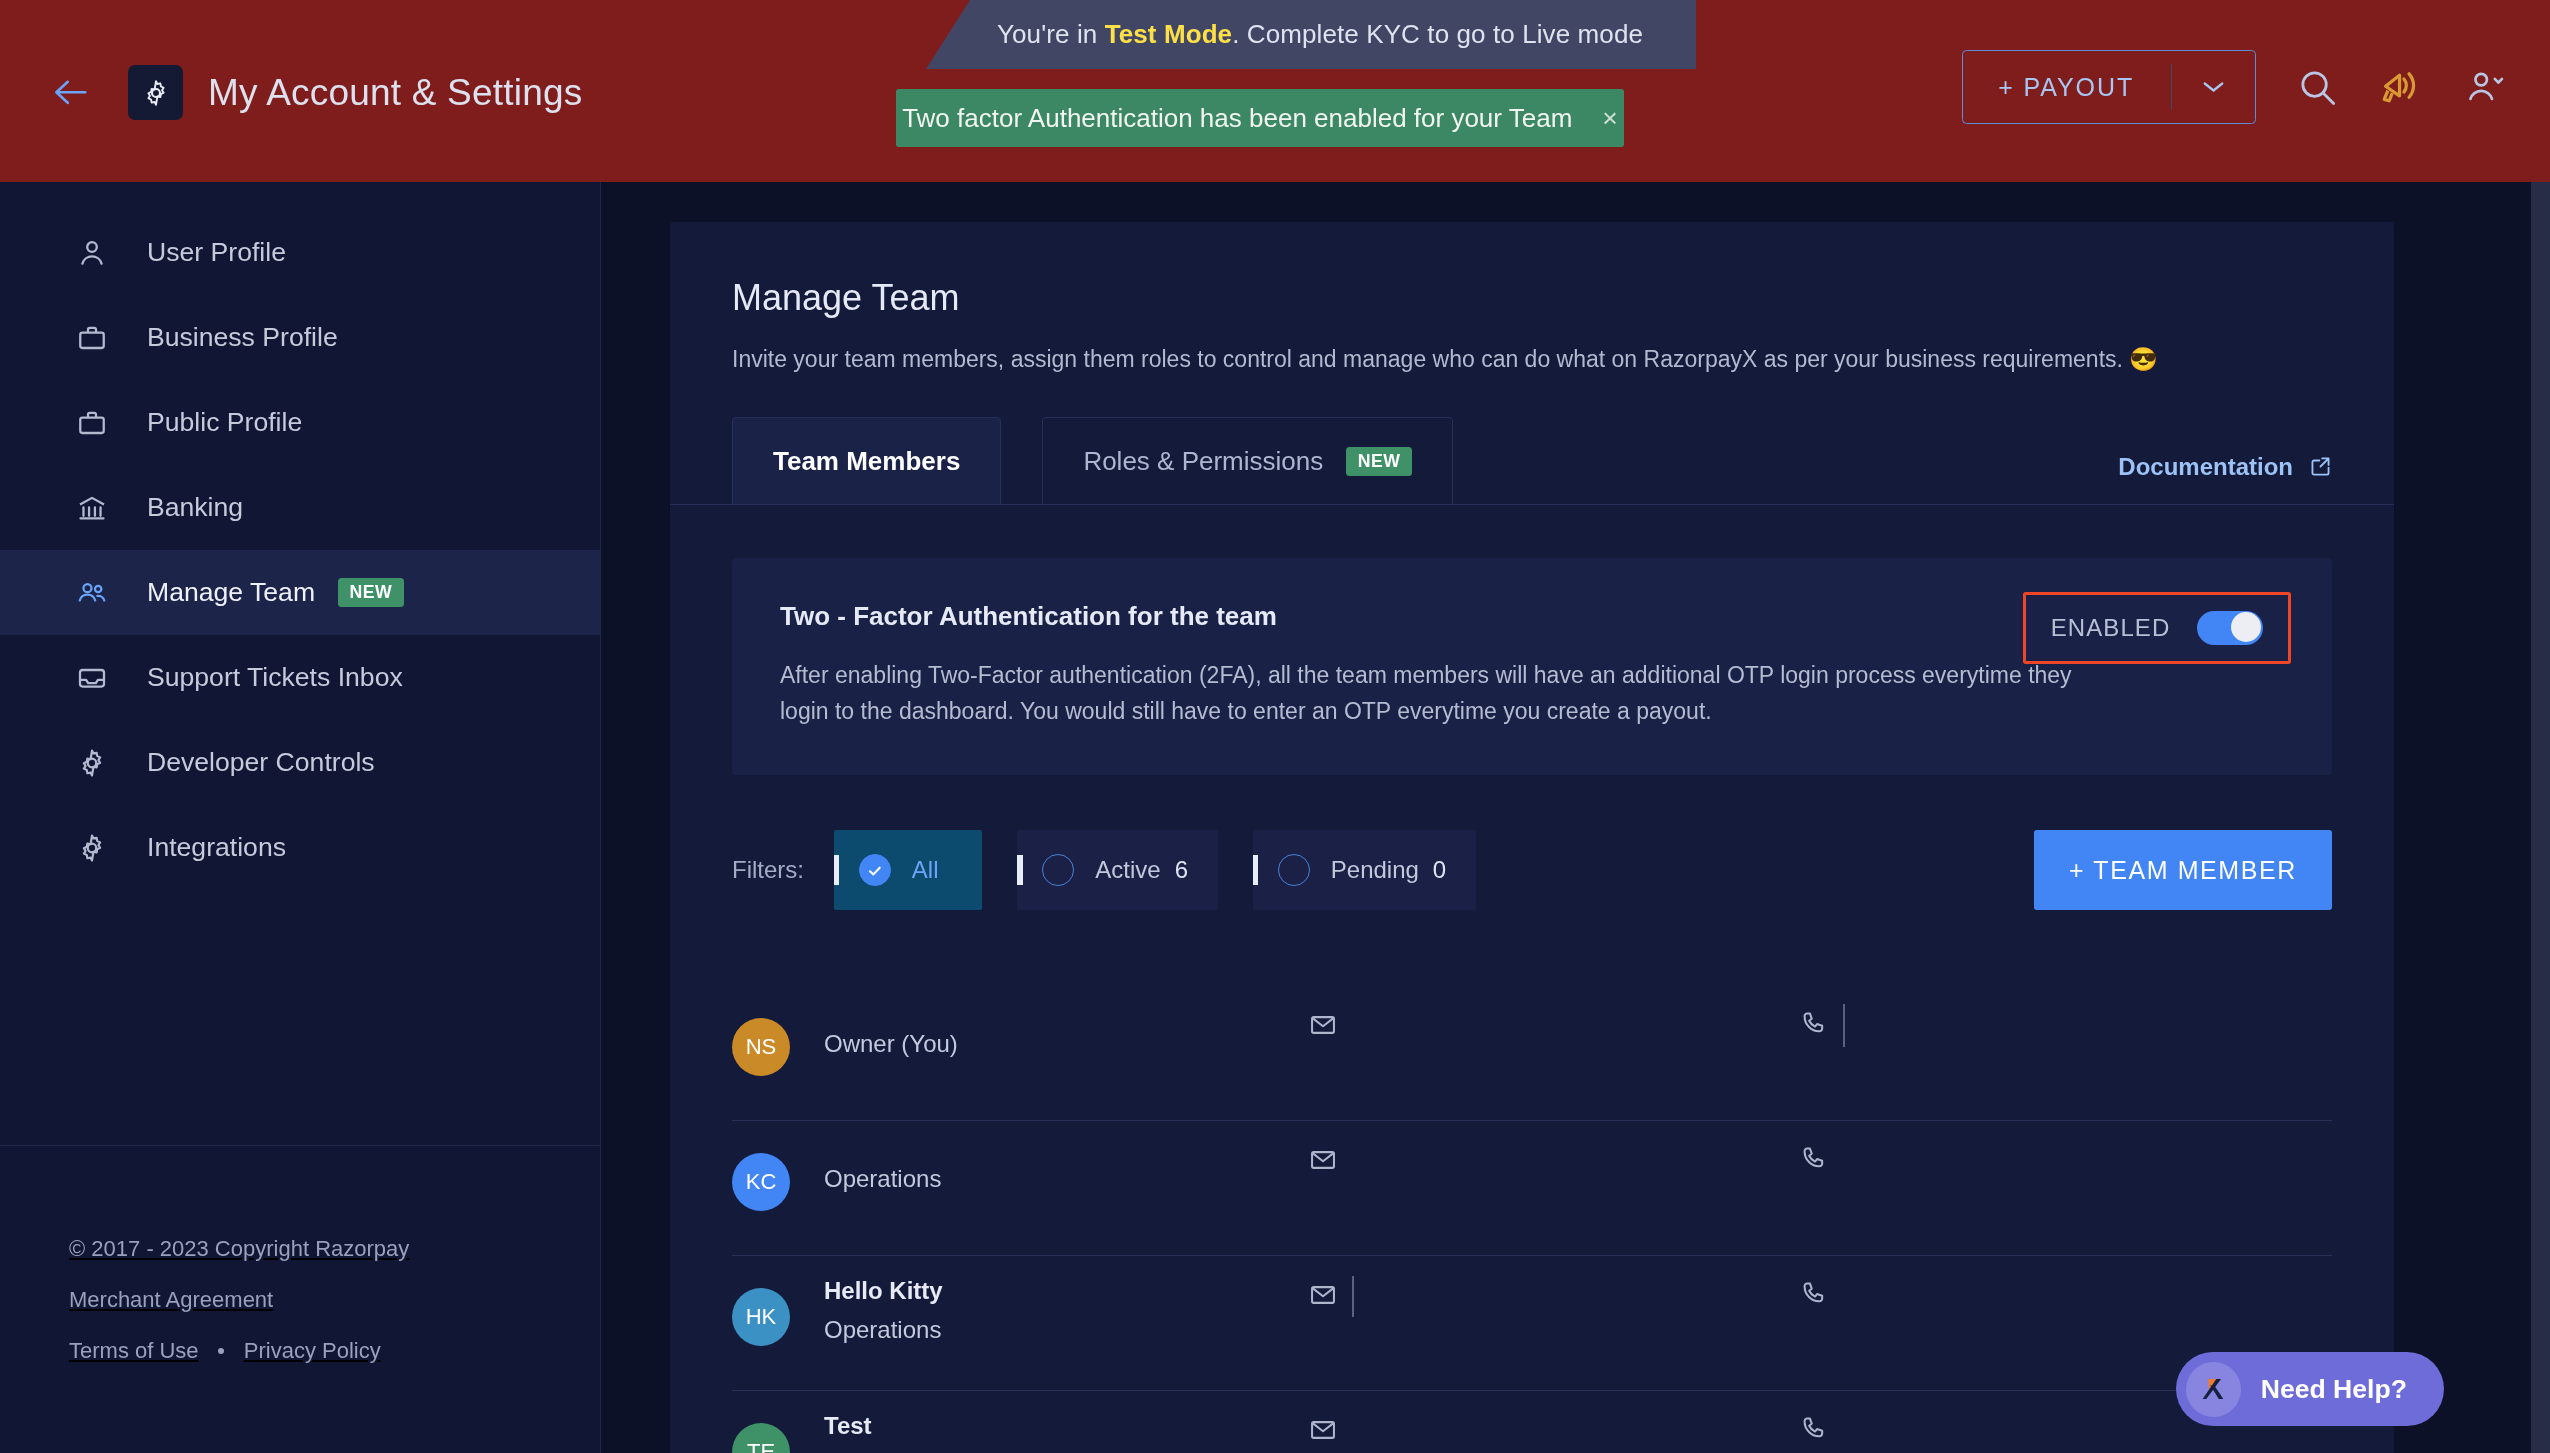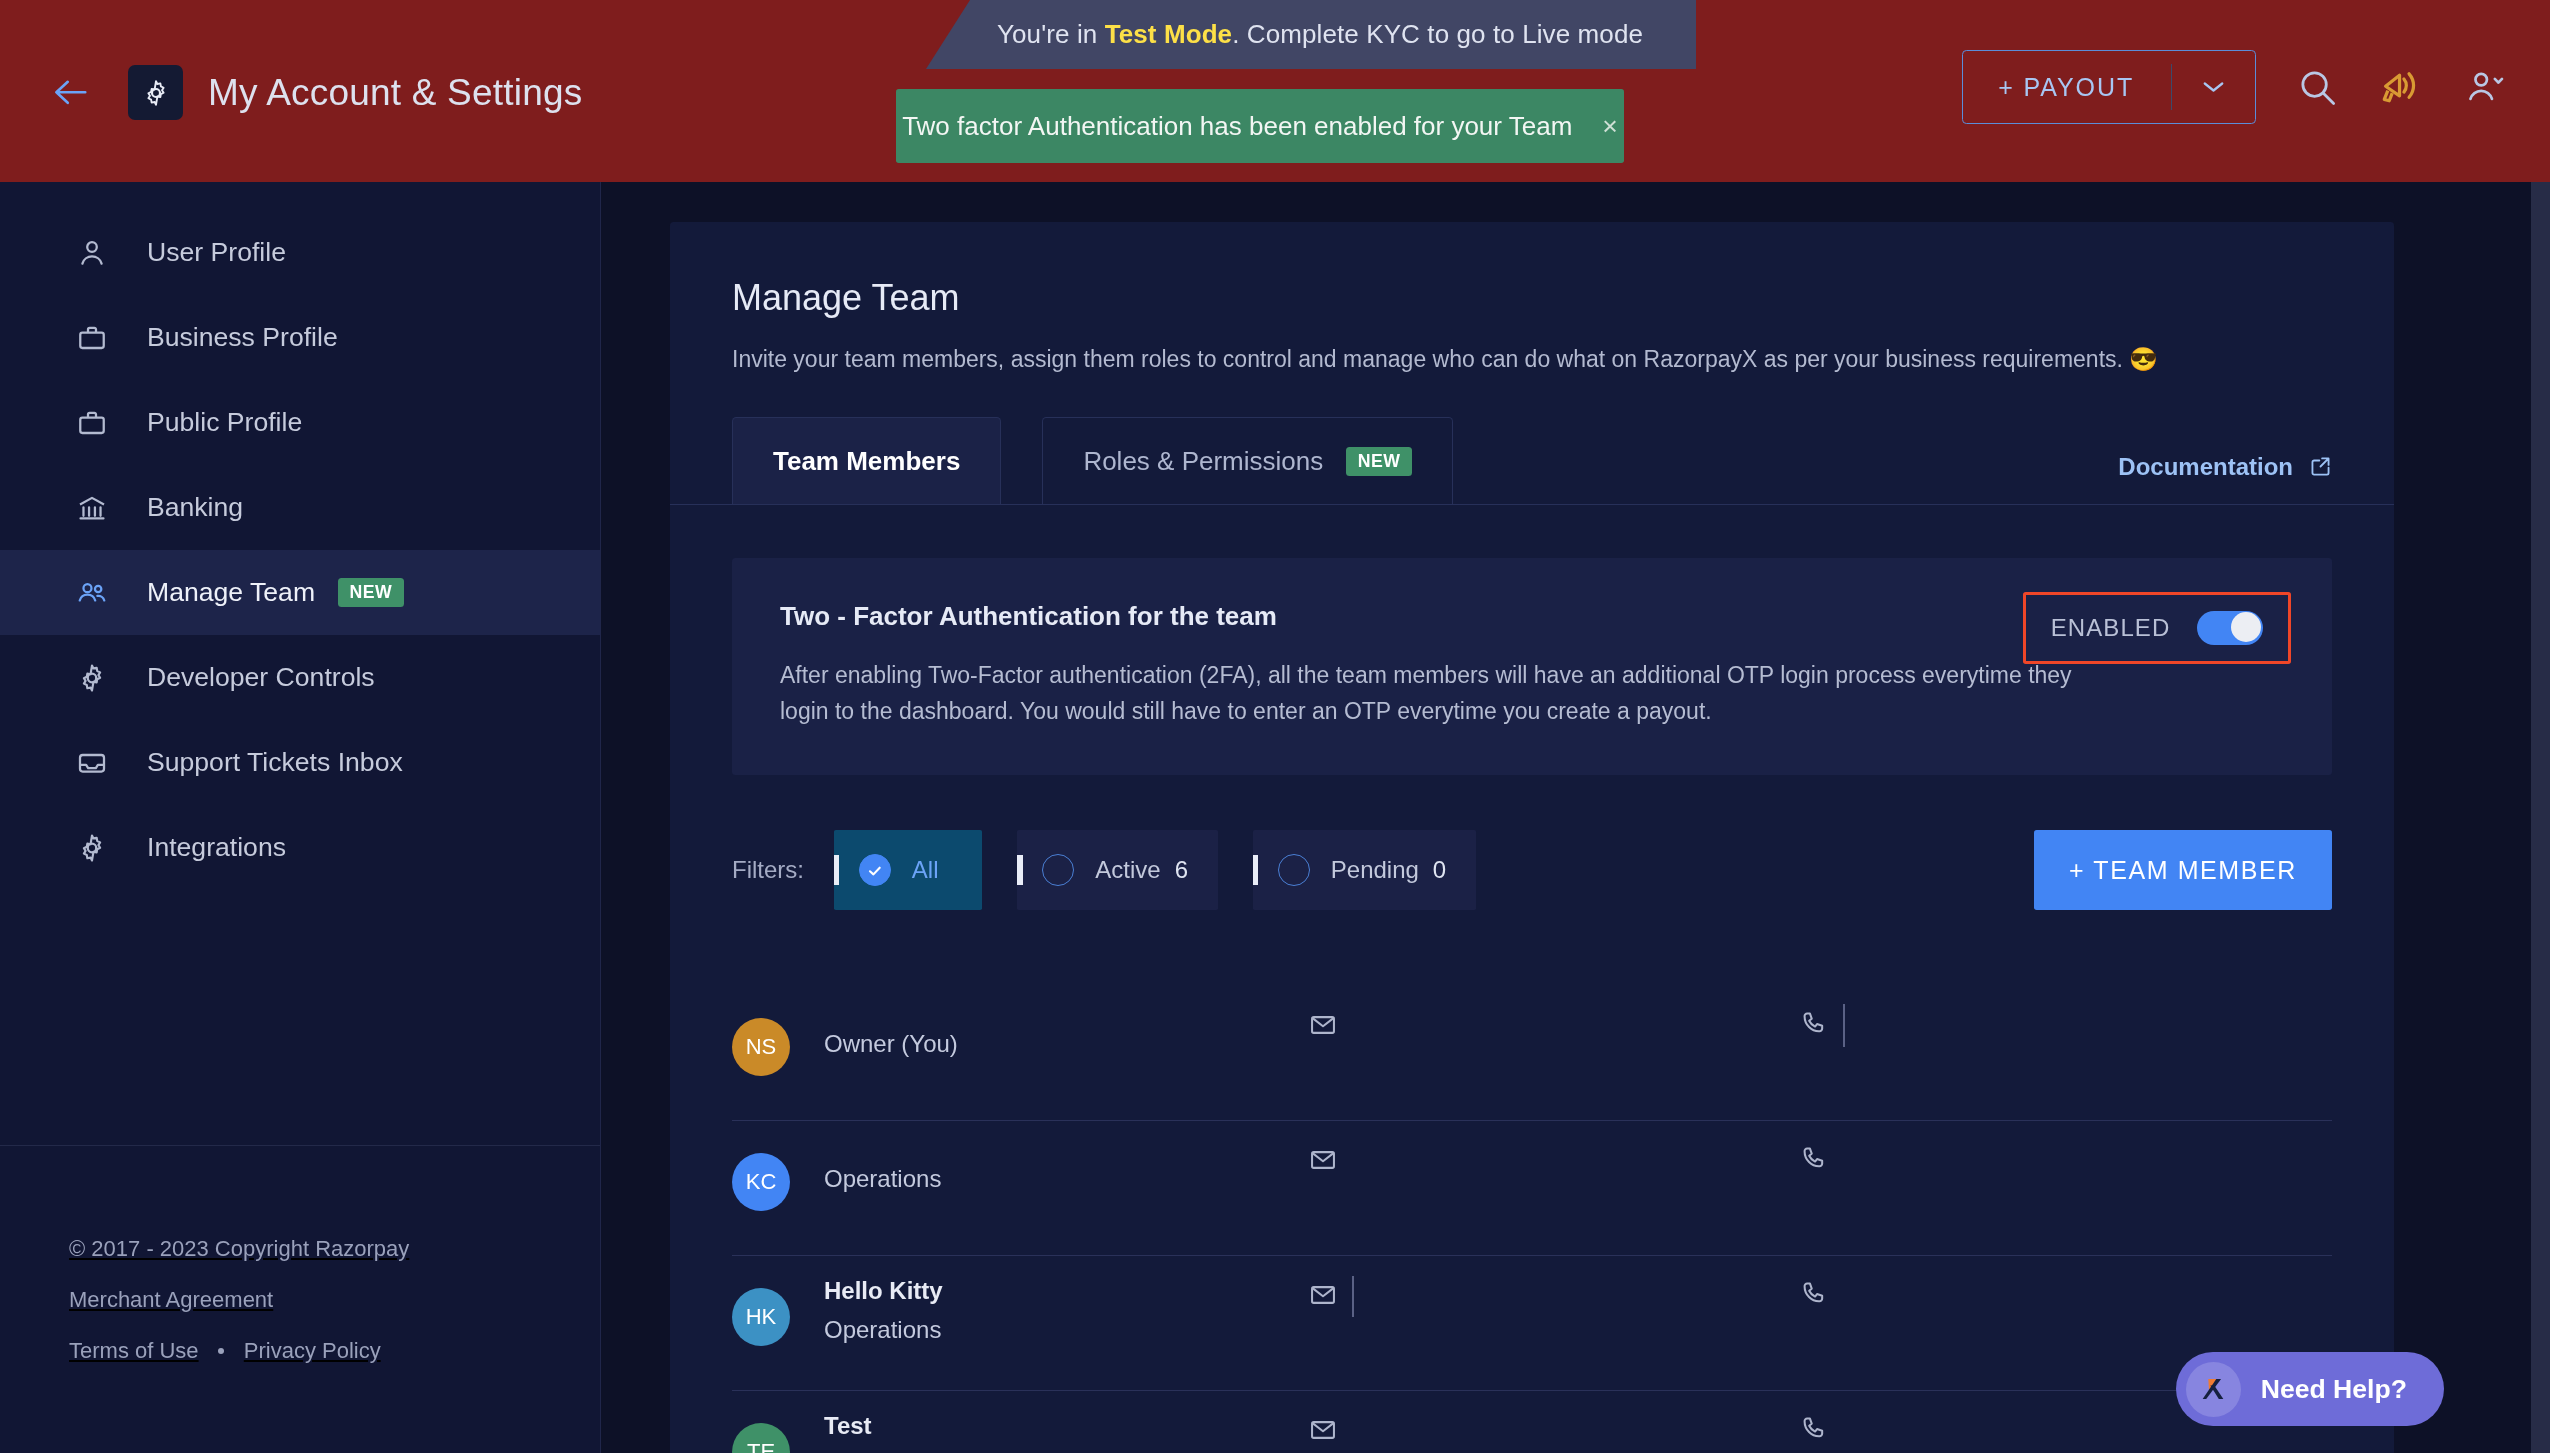--- a/index.html
+++ b/index.html
@@ -59,21 +59,21 @@
     color: #a8c6f2; font-size: 25px; letter-spacing: 1.9px; font-weight: 500;
     padding: 0 37px 0 35px; display:flex; align-items:center; gap:12.4px;
   }
   .payout-btn .divider { width:0.9px; height:46px; background:#3a4a6b; }
   .payout-btn .caret { padding: 0 30px; display:flex; align-items:center; }
   .icon-btn { margin-left: 41px; display:flex; align-items:center; justify-content:center; cursor:pointer; }
 
   
   .toast {
     position: absolute; top: 89px; left: 896px;
-    width: 728px; height: 74px;
+    width: 728px; height: 58px;
     background: #3c8764; border-radius: 2.7px;
     display: flex; align-items: center; justify-content: center;
     z-index: 40;
   }
   .toast .msg { color: #f2f6f3; font-size: 26px; }
   .toast .close { margin-left: 30px; color:#cfe0d6; font-size: 26.6px; cursor: pointer; line-height:1; }
 
   
   .body-wrap { position: absolute; top: 182px; left: 0; width: 2550px; height: 1272px; display: flex; }
 
@@ -363,35 +363,35 @@
               <path d="M16 14.2a4.6 4.6 0 0 1 5.2 3.4" fill="none" stroke="#6ba3f7" stroke-width="1.7" stroke-linecap="round"></path>
             </svg>
         </span>
         <span class="lbl">Manage Team</span>
         <span class="badge-new">NEW</span>
       </div>
 
       <div class="nav-item">
         <span class="ic">
           <svg width="32" height="32" viewBox="0 0 24 24">
+              <rect x="3" y="6" width="18" height="12.4" rx="2" fill="none" stroke="#b3bad0" stroke-width="1.7"></rect>
+              <path d="M3 13.4h4.6l1.5 2.4h5.8l1.5-2.4H21" fill="none" stroke="#b3bad0" stroke-width="1.7" stroke-linejoin="round"></path>
+            </svg>
+        </span>
+        <span class="lbl">Support Tickets Inbox</span>
+      </div>
+
+      <div class="nav-item">
+        <span class="ic">
+          <svg width="32" height="32" viewBox="0 0 24 24">
               <circle cx="12" cy="12" r="3.2" fill="none" stroke="#b3bad0" stroke-width="1.7"></circle>
               <path d="M12 2.6l1.1 2.2 2.4-.5.4 2.4 2.2 1.1-1.3 2 1.3 2-2.2 1.1-.4 2.4-2.4-.5L12 21.4l-1.1-2.2-2.4.5-.4-2.4-2.2-1.1 1.3-2-1.3-2 2.2-1.1.4-2.4 2.4.5z" fill="none" stroke="#b3bad0" stroke-width="1.6" stroke-linejoin="round"></path>
             </svg>
         </span>
         <span class="lbl">Developer Controls</span>
-      </div>
-
-      <div class="nav-item">
-        <span class="ic">
-          <svg width="32" height="32" viewBox="0 0 24 24">
-              <rect x="3" y="6" width="18" height="12.4" rx="2" fill="none" stroke="#b3bad0" stroke-width="1.7"></rect>
-              <path d="M3 13.4h4.6l1.5 2.4h5.8l1.5-2.4H21" fill="none" stroke="#b3bad0" stroke-width="1.7" stroke-linejoin="round"></path>
-            </svg>
-        </span>
-        <span class="lbl">Support Tickets Inbox</span>
       </div>
 
       <div class="nav-item">
         <span class="ic">
           <svg width="32" height="32" viewBox="0 0 24 24">
               <circle cx="12" cy="12" r="3.2" fill="none" stroke="#b3bad0" stroke-width="1.7"></circle>
               <path d="M12 2.6l1.1 2.2 2.4-.5.4 2.4 2.2 1.1-1.3 2 1.3 2-2.2 1.1-.4 2.4-2.4-.5L12 21.4l-1.1-2.2-2.4.5-.4-2.4-2.2-1.1 1.3-2-1.3-2 2.2-1.1.4-2.4 2.4.5z" fill="none" stroke="#b3bad0" stroke-width="1.6" stroke-linejoin="round"></path>
             </svg>
         </span>
         <span class="lbl">Integrations</span>

